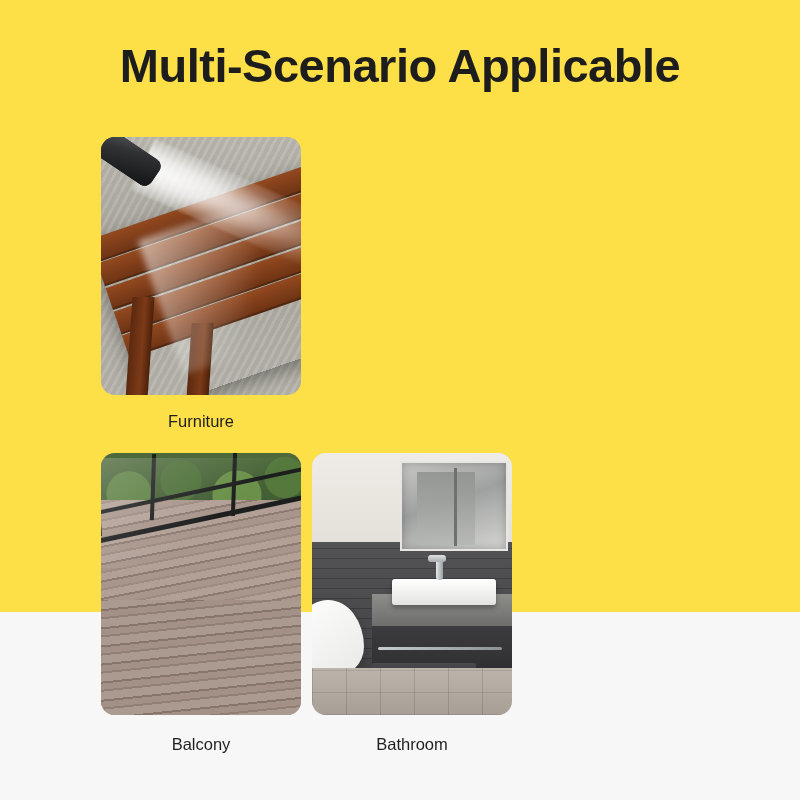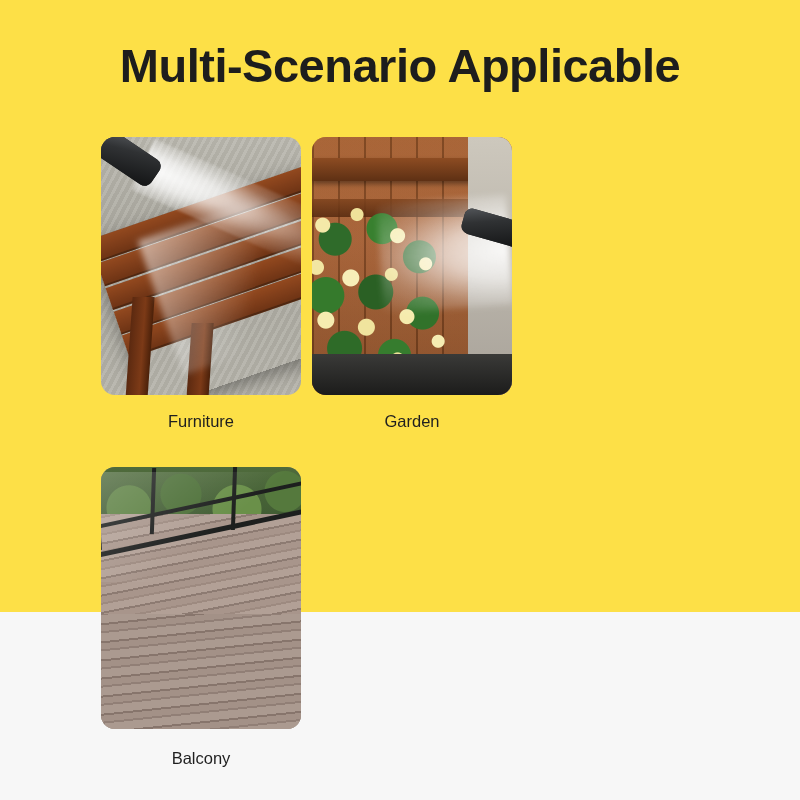--- a/index.html
+++ b/index.html
@@ -18,21 +18,21 @@
     font-size:47px;
     font-weight:bold;
     letter-spacing:-0.5px;
     color:#1d1d1d;
     font-family:"Liberation Sans","DejaVu Sans",sans-serif;
     -webkit-font-smoothing:antialiased;
   }
 
   .grid{position:absolute;left:101px;top:137px;width:622px;}
   .row{display:flex;gap:11px;}
-  .row2{margin-top:36px;align-items:center;}
+  .row2{margin-top:22px;align-items:center;}
   .cell{width:200px;display:flex;flex-direction:column;align-items:center;}
   .cell.wide{width:200px;}
 
   .photo{
     width:200px;height:258px;
     border-radius:14px;
     overflow:hidden;
     position:relative;
     background:#cfcfcf;
   }
@@ -270,34 +270,20 @@
           <div class="leg"></div>
           <div class="leg leg2"></div>
           <div class="gloss"></div>
           <div class="spray sp"></div>
           <div class="nozzle nz"></div>
         </div>
         <div class="caption">Furniture</div>
       </div>
 
 
-      <div class="cell">
-        <div class="photo p-garden">
-          <div class="fence"></div>
-          <div class="railT"></div>
-          <div class="railB"></div>
-          <div class="wall"></div>
-          <div class="foliage"></div>
-          <div class="flowers"></div>
-          <div class="tray"></div>
-          <div class="spray sp"></div>
-          <div class="nozzle nz"></div>
-        </div>
-        <div class="caption">Garden</div>
-      </div>
 
     </div>
 
     <div class="row row2">
 
       <div class="cell">
         <div class="photo p-balcony">
           <div class="sky"></div>
           <div class="trees"></div>
           <div class="deck"></div>
@@ -307,18 +293,37 @@
             <div class="bar b2"></div>
             <div class="bar b3"></div>
             <div class="bar b4"></div>
             <div class="bar b5"></div>
             <div class="sheen"></div>
           </div>
         </div>
         <div class="caption">Balcony</div>
       </div>
 
+      <div class="cell">
+        <div class="photo p-bath">
+          <div class="wallTop"></div>
+          <div class="wallDark"></div>
+          <div class="mirror">
+            <div class="shower"></div>
+            <div class="mull"></div>
+          </div>
+          <div class="vanity"></div>
+          <div class="cab"></div>
+          <div class="handle"></div>
+          <div class="basin"></div>
+          <div class="tap"></div>
+          <div class="tub"></div>
+          <div class="step"></div>
+          <div class="floor"></div>
+        </div>
+        <div class="caption">Bathroom</div>
+      </div>
 
 
     </div>
 
   </div>
 </div>
 
 </body></html>

